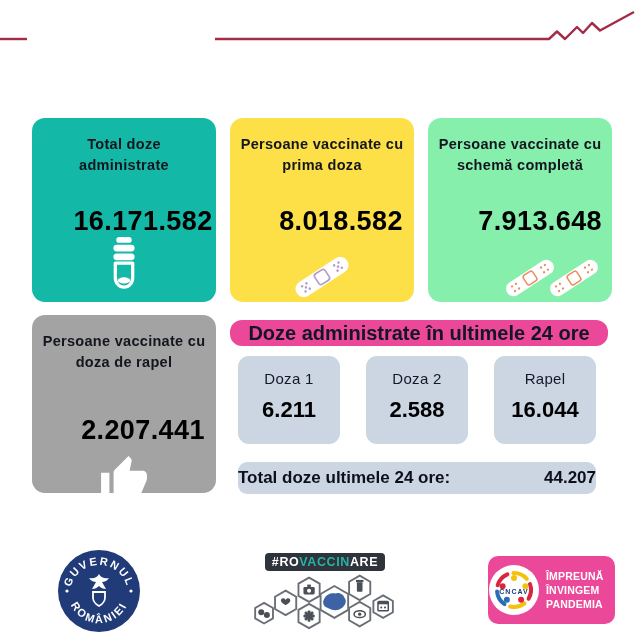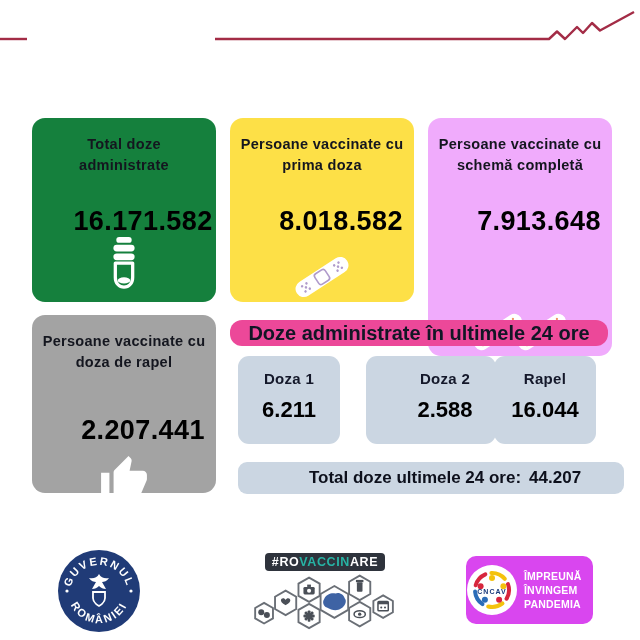--- a/index.html
+++ b/index.html
@@ -9,55 +9,55 @@
   
   .topline{position:absolute;left:0;top:0;}
 
   
   .date{position:absolute;left:28px;top:22px;width:182px;text-align:center;
         color:#121420;font-weight:bold;font-size:17.5px;line-height:1.45;}
 
   
   .card{position:absolute;width:184px;border-radius:13px;display:flex;flex-direction:column;
         align-items:center;box-sizing:border-box;padding:0 10px;}
-  .card--c1{left:32px;top:118px;height:184px;background:#15803d;}
+  .card--c1{left:32px;top:118px;height:184px;background:#14b8a6;}
   .card--c2{left:230px;top:118px;height:184px;background:#fde047;}
-  .card--c3{left:428px;top:118px;height:238px;background:#f0abfc;}
+  .card--c3{left:428px;top:118px;height:184px;background:#86efac;align-items:flex-end;}
   .card--c4{left:32px;top:315px;height:178px;background:#a3a3a3;gap:8px;}
   .card-title{margin-top:16px;font-size:14.5px;font-weight:bold;color:#14161f;
               text-align:center;line-height:1.45;letter-spacing:.3px;}
   .card-value{margin-top:30px;font-size:27px;font-weight:bold;color:#000;letter-spacing:.4px;margin-left:38px;}
   .card--c4 .card-value{margin-top:34px;}
   .card-icon{margin-top:auto;margin-bottom:12px;display:flex;align-items:flex-end;justify-content:center;}
   .rot{transform:rotate(-33deg);}
   .band2{display:flex;gap:2px;}
   .band2 .b{transform:rotate(-33deg);}
   .band2 .b:first-child{margin-top:10px;margin-right:-14px;}
 
   
   .panel-header{position:absolute;left:230px;top:320px;width:378px;height:26px;background:#ec4899;
                 border-radius:12px;display:flex;align-items:center;justify-content:center;
                 font-size:20px;font-weight:bold;color:#121625;}
   .dose-box{position:absolute;top:356px;width:102px;height:88px;background:#CBD6E2;border-radius:11px;
             display:flex;flex-direction:column;align-items:center;}
-  .dose-box--1{left:238px;} .dose-box--2{left:366px;padding-left:28px;} .dose-box--3{left:494px;}
-  .dose-label{margin-top:14px;font-size:15px;font-weight:bold;color:#14182a;letter-spacing:.3px;}
+  .dose-box--1{left:238px;} .dose-box--2{left:366px;} .dose-box--3{left:494px;}
+  .dose-label{margin-top:14px;font-size:15px;font-weight:normal;color:#14182a;letter-spacing:.3px;}
   .dose-value{margin-top:10px;font-size:22px;font-weight:bold;color:#000;}
   .total-bar{position:absolute;left:238px;top:462px;width:358px;height:32px;background:#CBD6E2;
-             border-radius:9px;display:flex;align-items:center;justify-content:center;
-             font-size:17px;font-weight:bold;color:#0d101c;padding-left:28px;}
+             border-radius:9px;display:flex;align-items:center;justify-content:space-between;
+             font-size:17px;font-weight:bold;color:#0d101c;}
   .total-bar .lbl{margin-right:8px;}
 
   
   .gov{position:absolute;left:56px;top:548px;}
   .rovac{position:absolute;left:245px;top:552px;width:160px;text-align:center;}
   .rovac-badge{display:inline-block;background:#2E333C;border-radius:4px;padding:2px 7px 2px;
                font-size:12.5px;font-weight:bold;letter-spacing:.6px;color:#fff;}
   .rovac-badge .hl{color:#27B3A4;}
-  .cncav{position:absolute;left:466px;top:556px;width:127px;height:68px;background:#d946ef;
+  .cncav{position:absolute;left:488px;top:556px;width:127px;height:68px;background:#ec4899;
          border-radius:10px;display:flex;align-items:center;box-sizing:border-box;padding:0 0;}
   .cncav-text{margin-left:6px;color:#fff;font-weight:bold;font-size:10.5px;line-height:1.35;
               letter-spacing:.2px;}
 </style>
 </head>
 <body>
 
 <div class="stage">
 
   <svg class="topline" width="640" height="56" viewBox="0 0 640 56">

